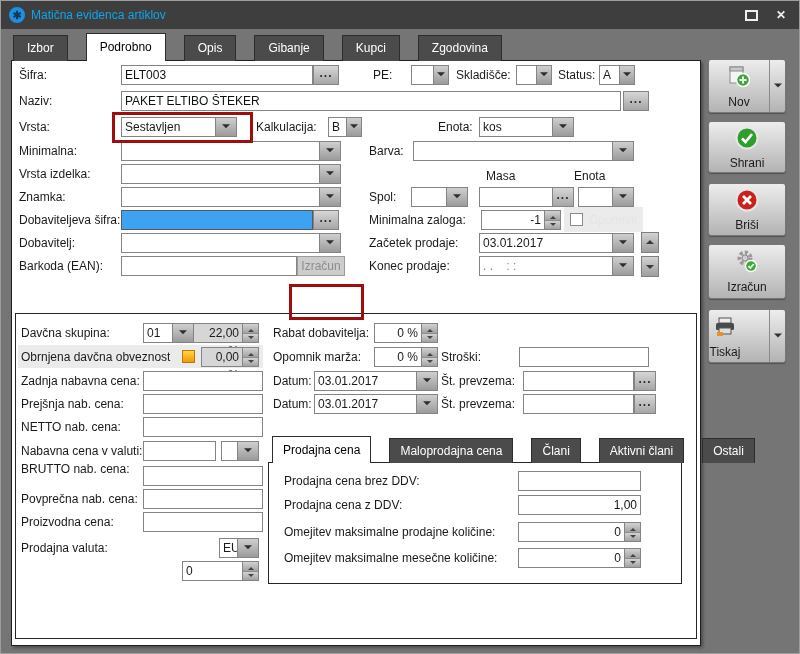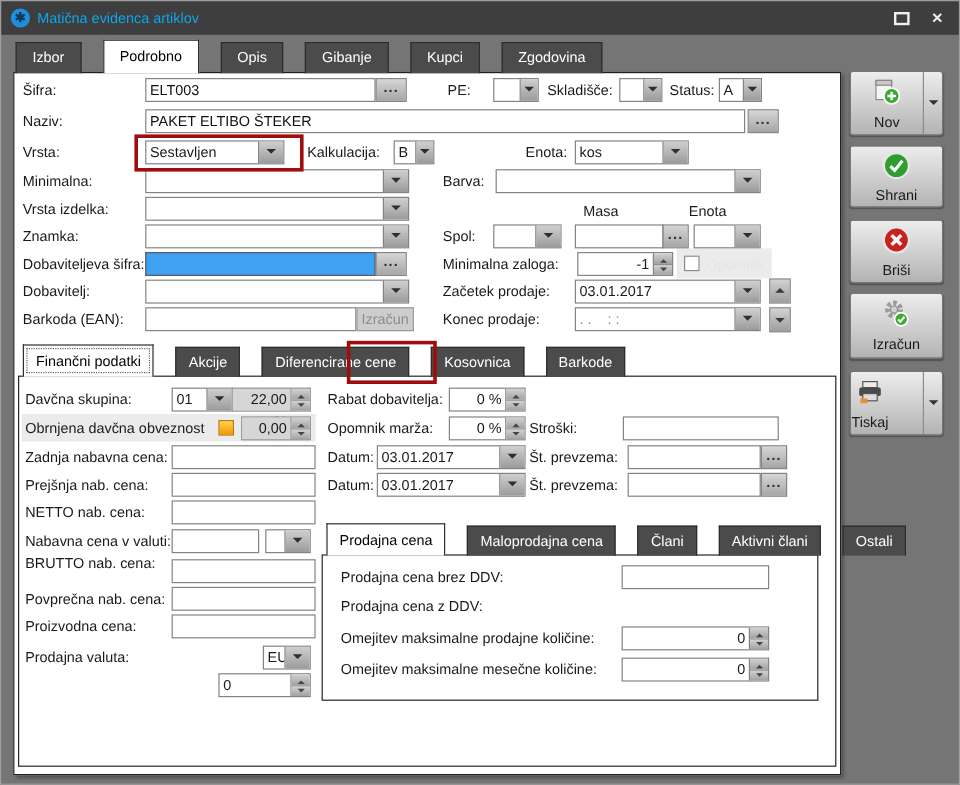--- a/index.html
+++ b/index.html
@@ -207,27 +207,20 @@
   <div class="lbl" style="left:18px;top:255px;">Barkoda (EAN):</div>
   <input class="inp" style="left: 120px; top: 255px; width: 176px;">
   <div class="gray-btn" style="left:296px;top:255px;width:48px;">Izračun</div>
   <div class="lbl" style="left:368px;top:255px;">Konec prodaje:</div>
   <div class="combo" style="left:478px;top:255px;width:155px;">
       <span class="txt ghost">. .    : :</span>
       <span class="cbtn"></span>
     </div>
   <div class="updn dn" style="left:640px;top:255px;"></div>
 
-  <div class="tabstrip inner" style="left:18px;top:287px;height:26px;z-index:4;">
-    <div class="tab active focused">Finančni podatki</div>
-    <div class="tab">Akcije</div>
-    <div class="tab">Diferencirane cene</div>
-    <div class="tab">Kosovnica</div>
-    <div class="tab">Barkode</div>
-  </div>
   <div class="annot" style="left:288px;top:283px;width:75px;height:36px;"></div>
   <div class="groupbox" style="left:14px;top:312px;width:682px;height:326px;"></div>
 
   <div class="lbl" style="left:20px;top:322px;">Davčna skupina:</div>
   <div class="combo" style="left:142px;top:322px;width:51px;">
       <span class="txt">01</span>
       <span class="cbtn"></span>
     </div>
   <div class="spin disabled" style="left:192px;top:322px;width:66px;">
     <span class="val">22,00 %</span>
@@ -321,20 +314,21 @@
     <div class="tab">Maloprodajna cena</div>
     <div class="tab">Člani</div>
     <div class="tab">Aktivni člani</div>
     <div class="tab">Ostali</div>
   </div>
   <div class="groupbox" style="left:267px;top:461px;width:414px;height:122px;"></div>
 
   <div class="lbl" style="left:283px;top:470px;">Prodajna cena brez DDV:</div>
   <input class="inp" style="left: 517px; top: 470px; width: 123px;">
   <div class="lbl" style="left:283px;top:494px;">Prodajna cena z DDV:</div>
+  <input class="inp right" style="left: 517px; top: 494px; width: 123px;" value="1,00">
   <div class="lbl" style="left:283px;top:521px;">Omejitev maksimalne prodajne količine:</div>
   <div class="spin" style="left:517px;top:521px;width:123px;">
     <span class="val">0</span>
     <span class="btns">
         <span class="up"></span>
         <span class="dn"></span>
       </span>
   </div>
   <div class="lbl" style="left:283px;top:547px;">Omejitev maksimalne mesečne količine:</div>
   <div class="spin" style="left:517px;top:547px;width:123px;">

